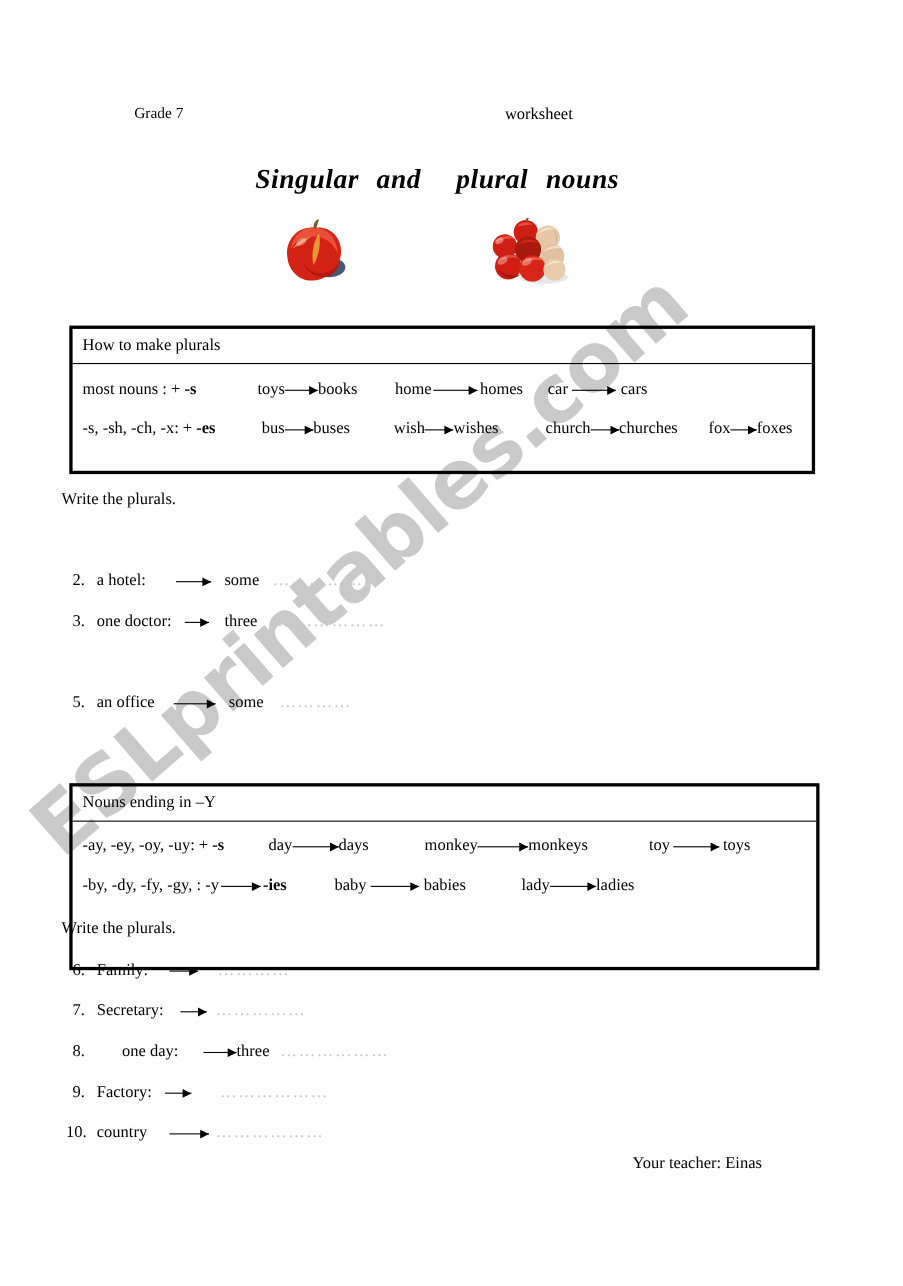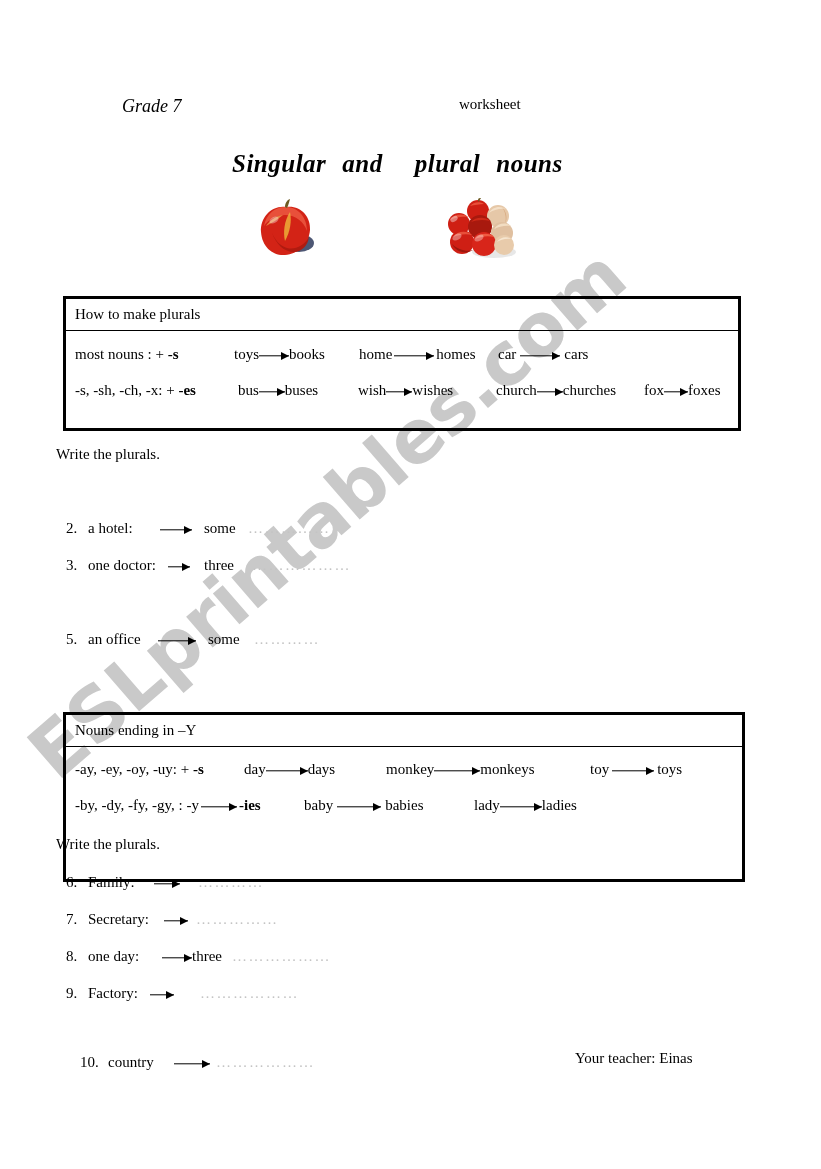--- a/index.html
+++ b/index.html
@@ -42,22 +42,21 @@
     font-size: 74px;
     letter-spacing: -1px;
     color: #c9c9c9;
   }
 
   
   .hdr-left {
     position: absolute;
     left: 122px;
     top: 96px;
-    font-size: 18px;
-    font-style: italic;
+    font-size: 14px;
   }
   .hdr-right {
     position: absolute;
     left: 459px;
     top: 96px;
     font-size: 15px;
   }
 
   
   #title {
@@ -312,26 +311,26 @@
 
   <div class="ex-item" style="left:66px; top:874px;">
     <span class="ex-num" style="width:22px;">6.</span><span class="ex-word" style="width:66px;">Family:</span><span class="arrow" style="width:26px;height:14px;"><span class="shaft" style="width:26px;"></span><span class="head"></span></span><span class="dots" style="padding-left:18px;">…………</span>
   </div>
 
   <div class="ex-item" style="left:66px; top:911px;">
     <span class="ex-num" style="width:22px;">7.</span><span class="ex-word" style="width:76px;">Secretary:</span><span class="arrow" style="width:24px;height:14px;"><span class="shaft" style="width:24px;"></span><span class="head"></span></span><span class="dots" style="padding-left:8px;">……………</span>
   </div>
 
   <div class="ex-item" style="left:66px; top:948px;">
-    <span class="ex-num" style="width:22px;">8.</span><span class="ex-word" style="width:74px;">one day:</span><span class="arrow" style="width:30px;height:14px;"><span class="shaft" style="width:30px;"></span><span class="head"></span></span><span class="ex-after" style="width:40px;">three</span><span class="dots">………………</span>
+    <span class="ex-num" style="width:22px;">8.</span><span class="ex-word" style="width:74px;margin-left:23px;">one day:</span><span class="arrow" style="width:30px;height:14px;"><span class="shaft" style="width:30px;"></span><span class="head"></span></span><span class="ex-after" style="width:40px;">three</span><span class="dots">………………</span>
   </div>
 
   <div class="ex-item" style="left:66px; top:985px;">
     <span class="ex-num" style="width:22px;">9.</span><span class="ex-word" style="width:62px;">Factory:</span><span class="arrow" style="width:24px;height:14px;"><span class="shaft" style="width:24px;"></span><span class="head"></span></span><span class="dots" style="padding-left:26px;">………………</span>
   </div>
 
-  <div class="ex-item" style="left:60px; top:1054px;margin-left:20px;">
+  <div class="ex-item" style="left:60px; top:1022px;">
     <span class="ex-num" style="width:28px;">10.</span><span class="ex-word" style="width:66px;">country</span><span class="arrow" style="width:36px;height:14px;"><span class="shaft" style="width:36px;"></span><span class="head"></span></span><span class="dots" style="padding-left:6px;">………………</span>
   </div>
 
   <div id="footer">Your teacher: Einas</div>
 
 </div>
 
 </body></html>

